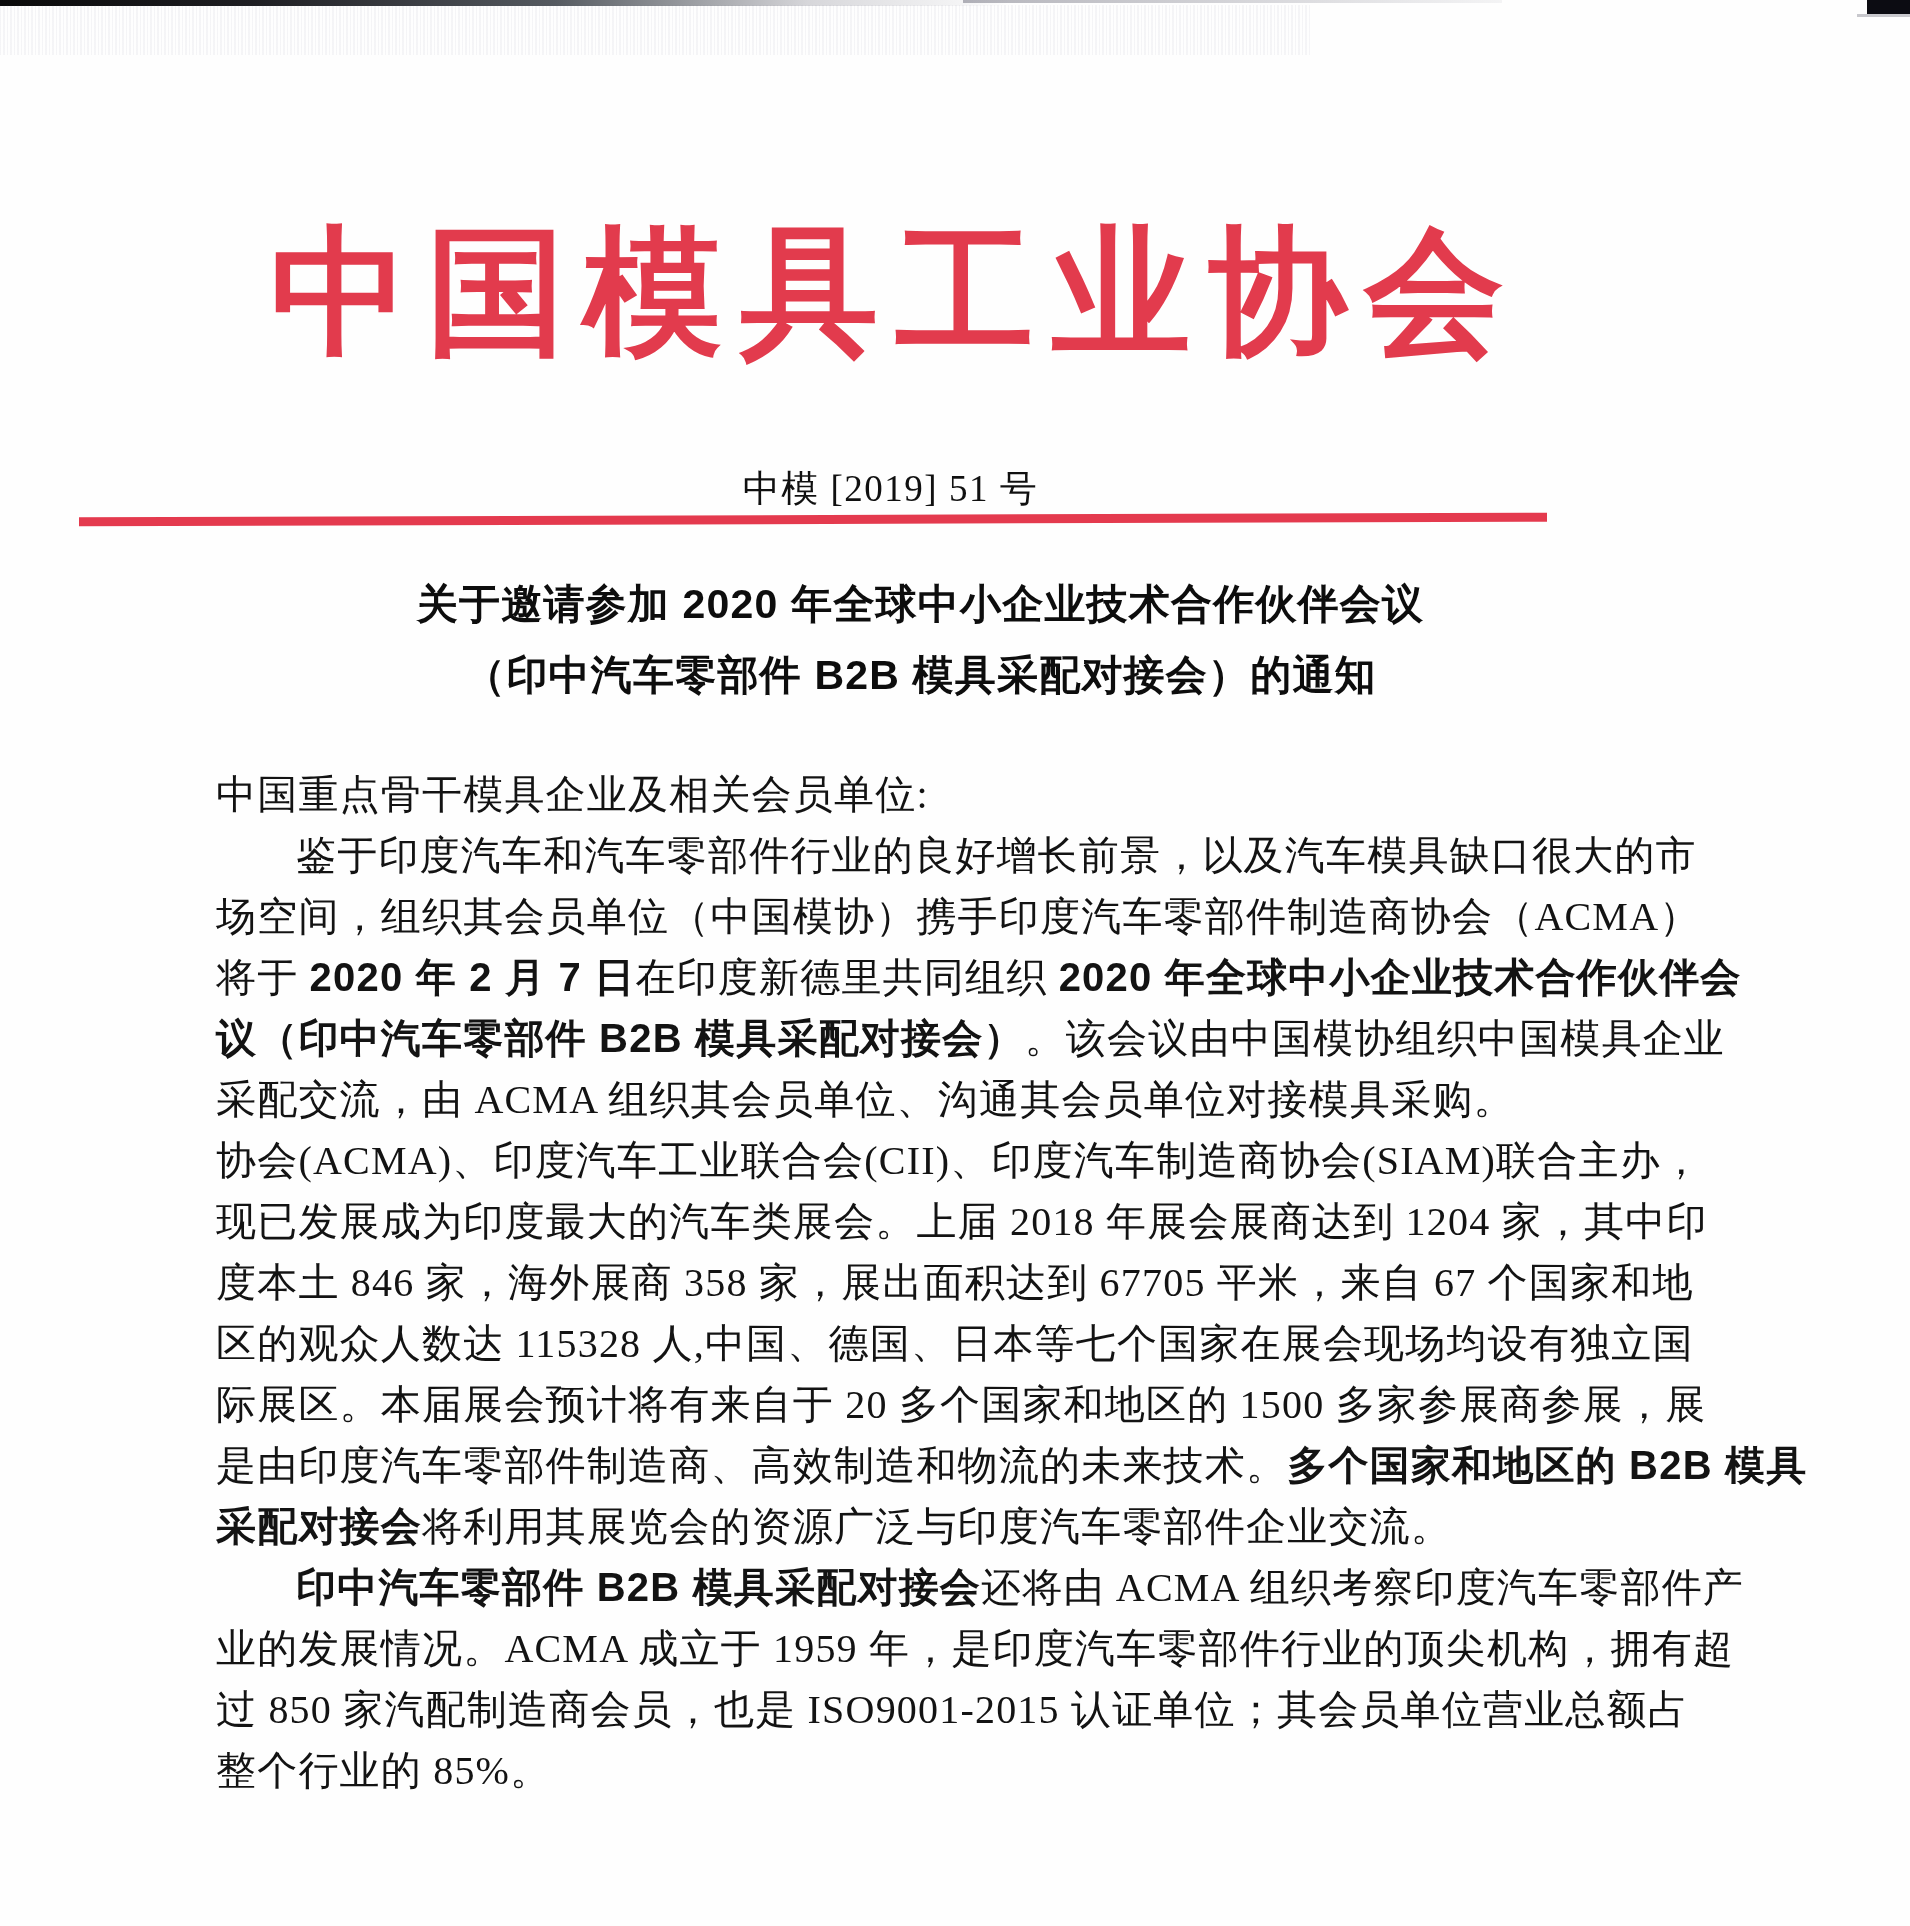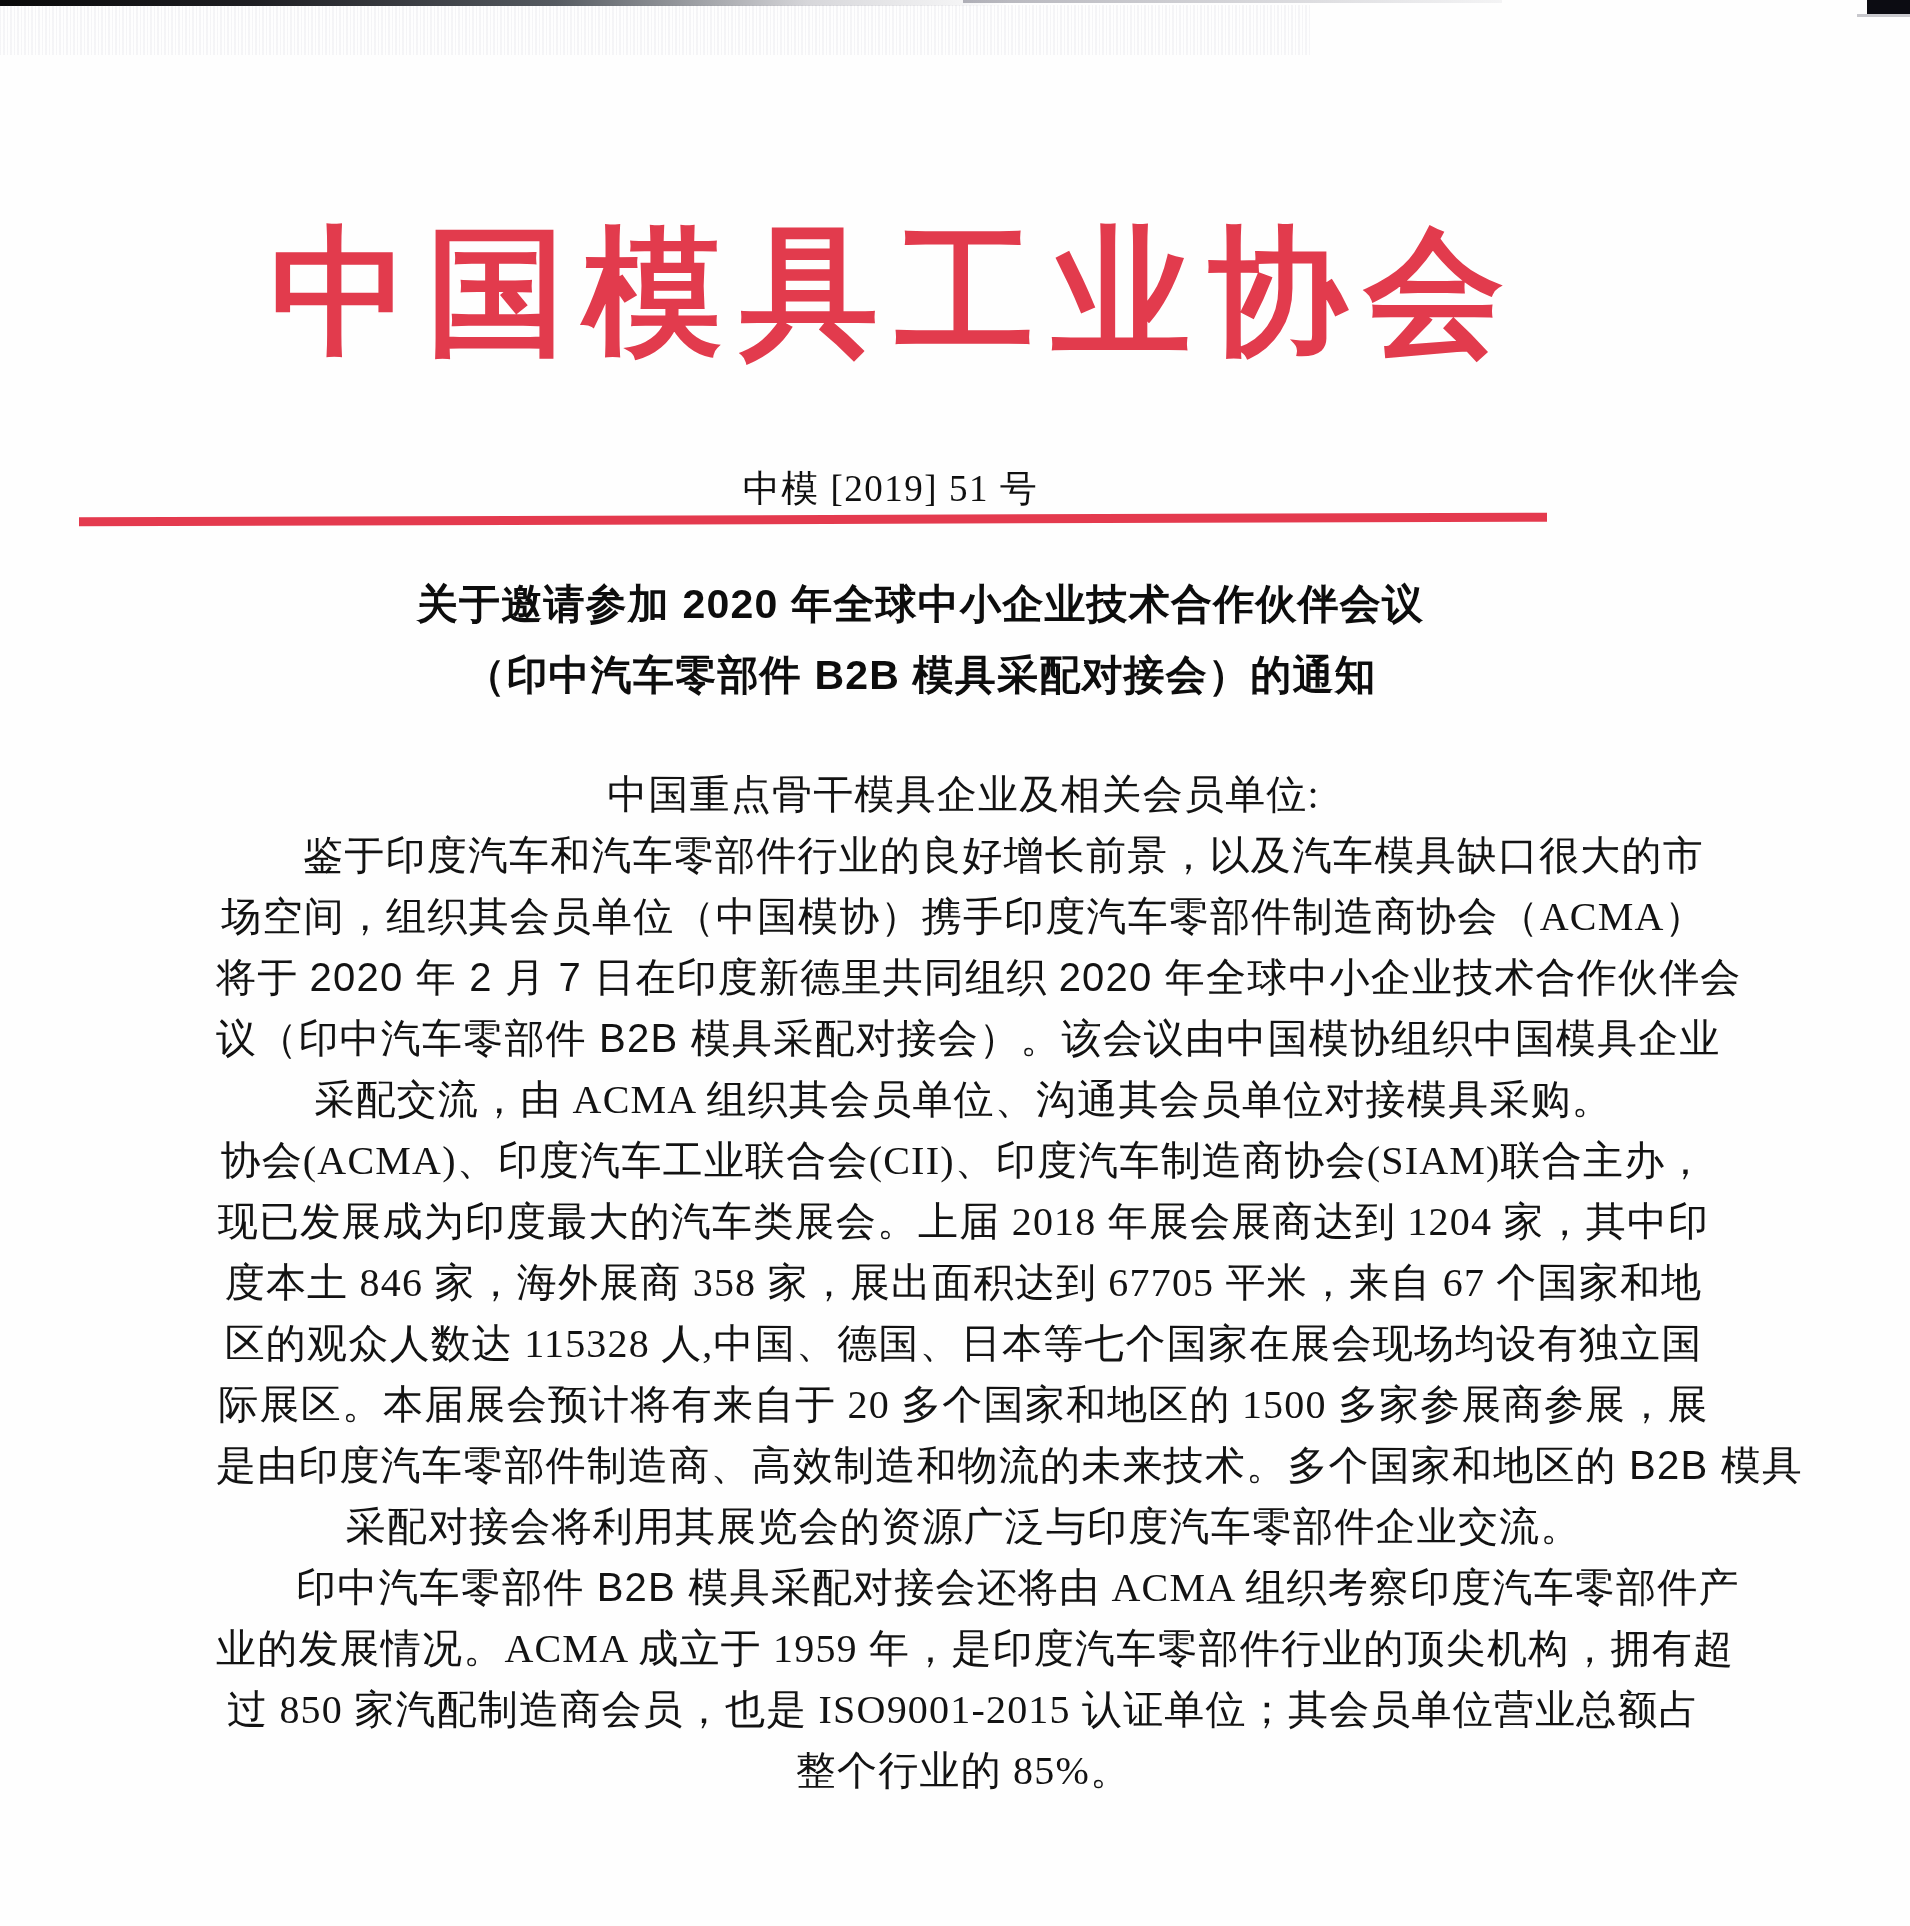--- a/index.html
+++ b/index.html
@@ -70,33 +70,33 @@
     font-family:"Liberation Sans","DejaVu Sans",sans-serif;
     font-weight:700;
     font-size:41px;line-height:1;letter-spacing:1.2px;
     color:#0d0d0d;white-space:nowrap;
   }
   .notice-title.l1{top:584px;}
   .notice-title.l2{top:655px;}
 
   
   .body-lines{
-    position:absolute;left:216px;top:764px;width:1495px;text-align:center;
+    position:absolute;left:216px;top:764px;width:1495px;
   }
   .body-line{
     height:61px;line-height:61px;
     font-size:40px;letter-spacing:1.2px;
     white-space:nowrap;
     color:#131313;
   }
   .body-line.indent{padding-left:80px;}
   .seg{font-family:"Liberation Serif","DejaVu Serif",serif;}
   .seg.b{
     font-family:"Liberation Sans","DejaVu Sans",sans-serif;
-    font-weight:400;
+    font-weight:700;
   }
 </style>
 </head>
 <body>
 
 <div class="page">
 
   <div class="scan-top-dark"></div>
   <div class="scan-top-thin"></div>
   <div class="scan-top-streaks"></div>

